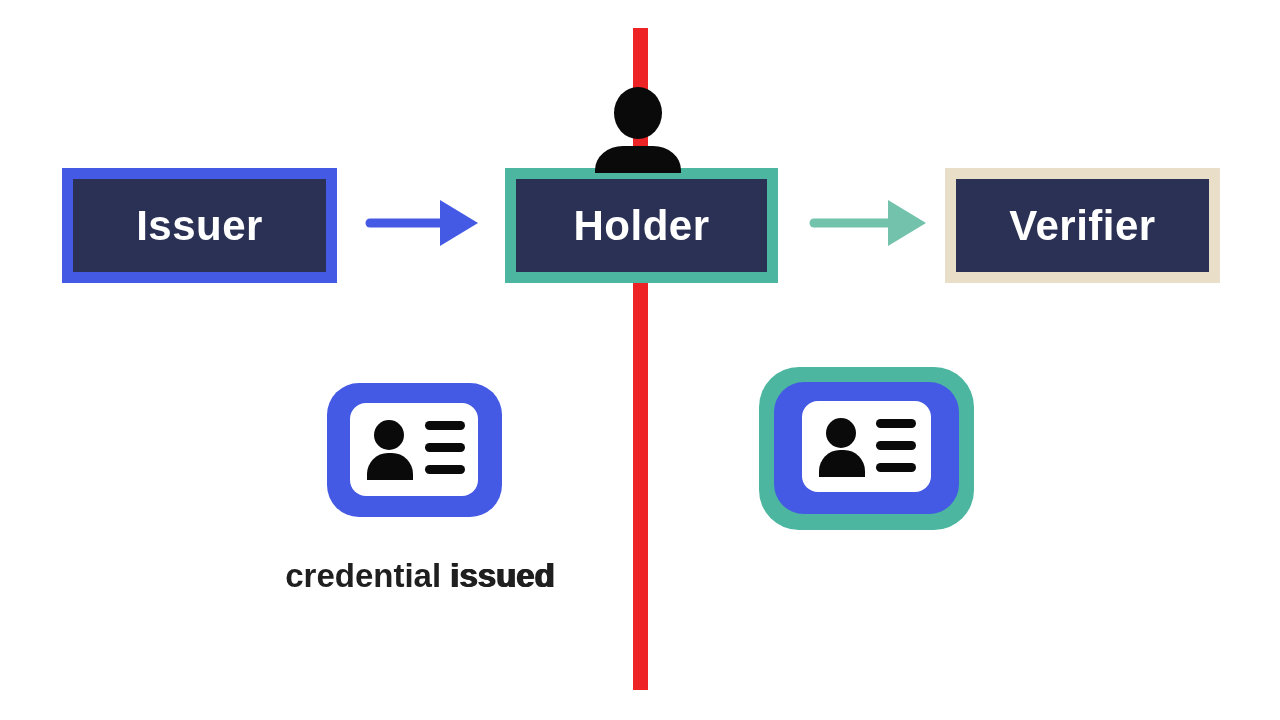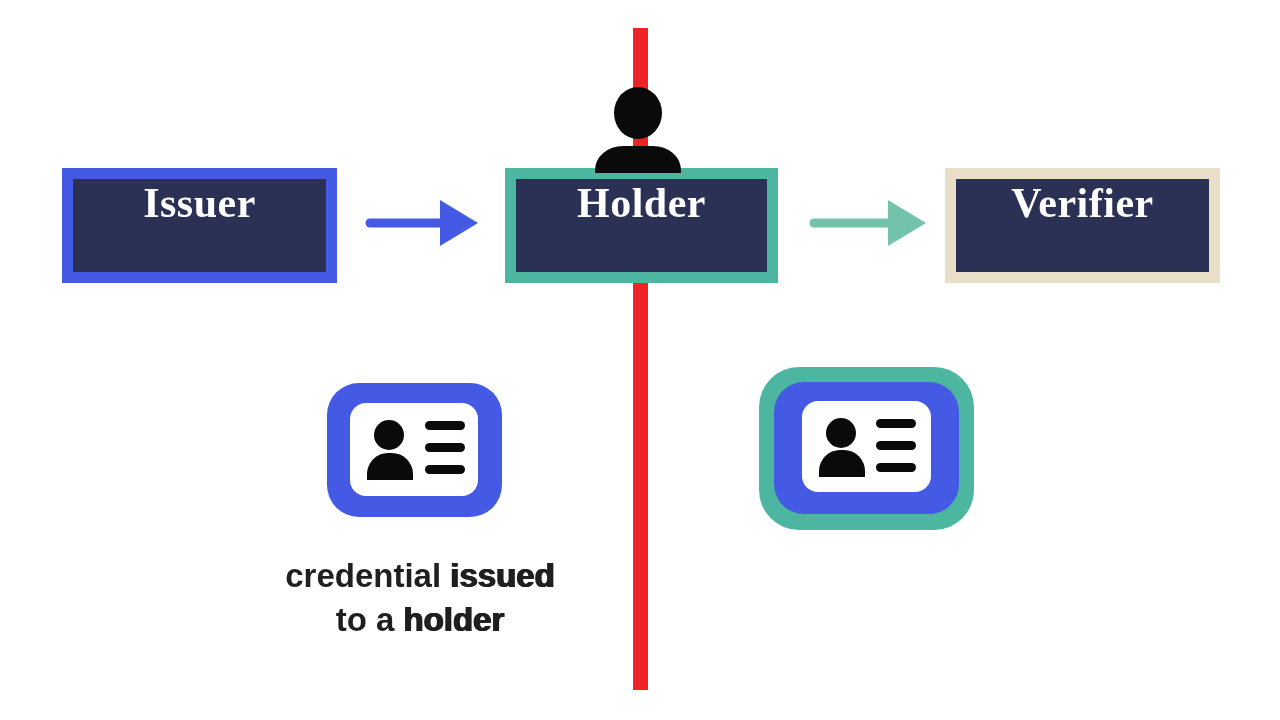--- a/index.html
+++ b/index.html
@@ -9,23 +9,22 @@
     font-family: "Liberation Sans", "DejaVu Sans", sans-serif;
   }
   .redline {
     position: absolute; left: 633px; top: 28px;
     width: 15px; height: 662px;
     background: var(--red); z-index: 1;
   }
   .role-box {
     position: absolute; top: 168px; height: 115px;
     box-sizing: border-box; background: var(--navy);
-    display: flex; justify-content: center;
+    display: flex; align-items: center; justify-content: center;
     z-index: 2;
-    font-family: Liberation Serif, serif;
   }
   .role-box .label {
     color: var(--white); font-size: 42px; font-weight: 700;
     letter-spacing: 0.5px;
   }
   .box-issuer   { left: 62px;  width: 275px; border: 11px solid var(--blue); }
   .box-holder   { left: 505px; width: 273px; border: 11px solid var(--teal); }
   .box-verifier { left: 945px; width: 275px; border: 11px solid var(--cream); }
   .person { position: absolute; left: 593px; top: 87px; z-index: 3; }
   .arrow  { position: absolute; top: 197px; z-index: 2; }
@@ -99,20 +98,16 @@
     <rect x="117" y="52" width="40" height="9" rx="4.5" style="fill:var(--glyph)"></rect>
     <rect x="117" y="74" width="40" height="9" rx="4.5" style="fill:var(--glyph)"></rect>
     <rect x="117" y="96" width="40" height="9" rx="4.5" style="fill:var(--glyph)"></rect>
   </svg>
 
   <div class="caption caption-left">
     <div>
       <span>credential</span>
       <span class="b">issued</span>
     </div>
-    <div>
-      <span>to a</span>
-      <span class="b">holder</span>
-    </div>
   </div>
 
 
 </div>
 
 </body></html>

